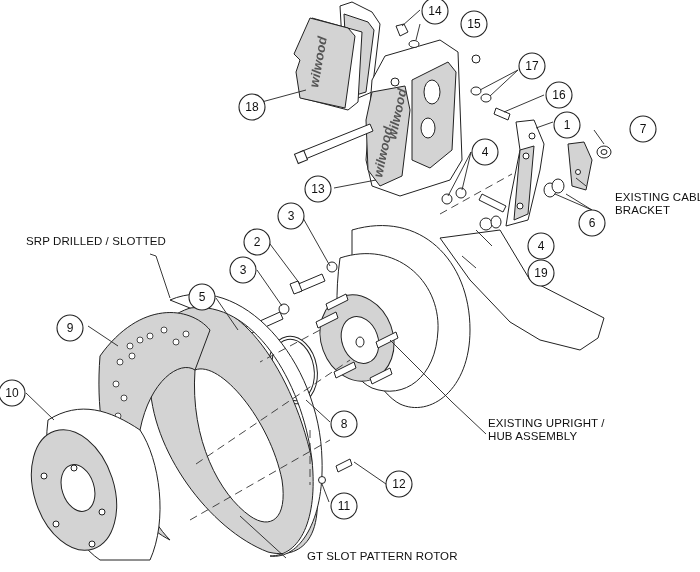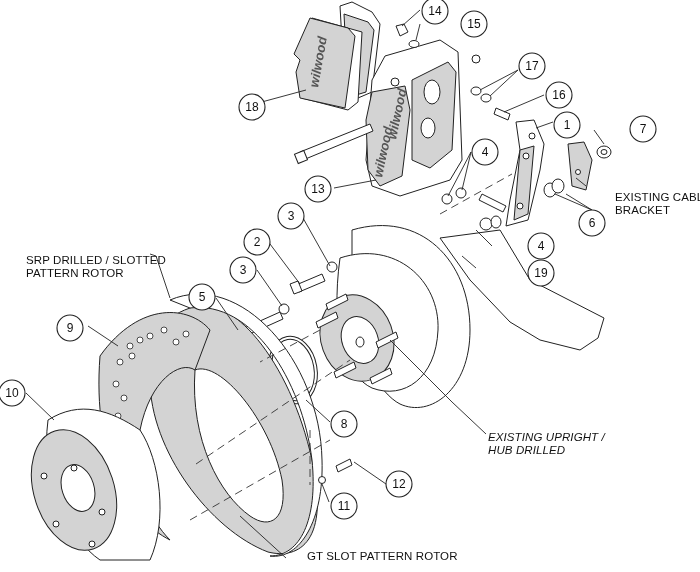--- a/index.html
+++ b/index.html
@@ -258,27 +258,26 @@
   <g>
       <circle class="bubble" cx="252" cy="107" r="13"></circle>
       <text class="bubble-num" x="252" y="107">18</text>
     </g>
   <g>
       <circle class="bubble" cx="541" cy="273" r="13"></circle>
       <text class="bubble-num" x="541" y="273">19</text>
     </g>
 </svg>
 
-<div class="label" style="left:26px; top:254px;">
+<div class="label" style="left:26px; top:235px;text-align:center;">
   <span>SRP DRILLED / SLOTTED</span>
-  <span>PATTERN ROTOR</span>
 </div>
 <div class="label" style="left:615px; top:191px;">
   <span>EXISTING CABLE</span>
   <span>BRACKET</span>
 </div>
-<div class="label" style="left:488px; top:431px;font-style:italic;">
+<div class="label" style="left:488px; top:417px;">
   <span>EXISTING UPRIGHT /</span>
-  <span>HUB DRILLED</span>
+  <span>HUB ASSEMBLY</span>
 </div>
 <div class="label" style="left:307px; top:550px;">
   <span>GT SLOT PATTERN ROTOR</span>
 </div>
 
 </body></html>

